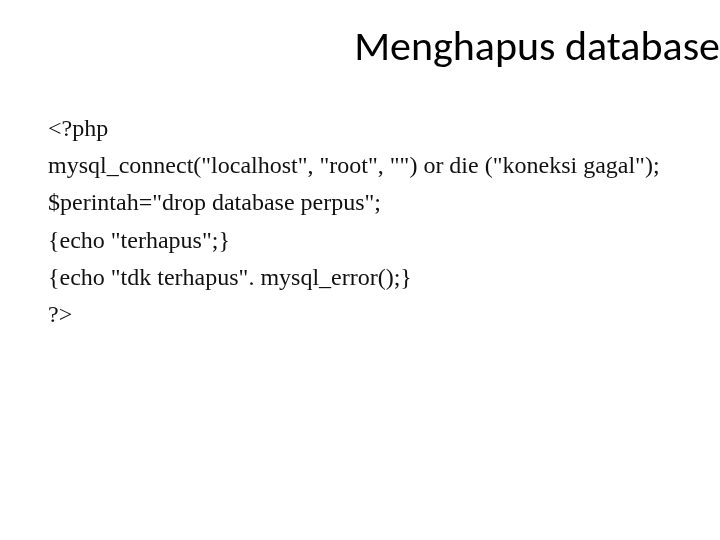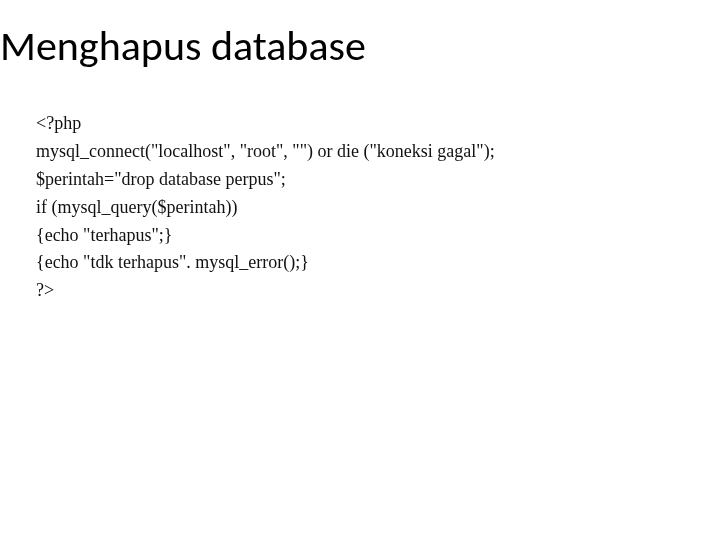--- a/index.html
+++ b/index.html
@@ -16,47 +16,46 @@
     width: 720px;
     height: 540px;
     position: relative;
     box-sizing: border-box;
   }
   .title {
     position: absolute;
     top: 20px;
     left: 0;
     width: 720px;
-    text-align: left;
+    text-align: right;
     font-size: 42px;
     font-weight: 400;
     font-family: Calibri, "Segoe UI", Arial, sans-serif;
   }
   .body {
     position: absolute;
     top: 110px;
-    left: 36px;
+    left: 48px;
     width: 648px;
     font-family: Constantia, "Palatino Linotype", "Book Antiqua", Georgia, serif;
-    font-size: 18px;
+    font-size: 24px;
     line-height: 1.55;
     color: #111111;
   }
   .body .line {
     display: block;
     white-space: pre-wrap;
   }
 </style>
 </head>
 <body>
 
 <div class="slide">
   <div class="title">Menghapus database</div>
   <div class="body">
     <span class="line">&lt;?php</span>
     <span class="line">mysql_connect("localhost", "root", "") or die ("koneksi gagal");</span>
     <span class="line">$perintah="drop database perpus";</span>
-    <span class="line">if (mysql_query($perintah))</span>
     <span class="line">{echo "terhapus";}</span>
     <span class="line">{echo "tdk terhapus". mysql_error();}</span>
     <span class="line">?&gt;</span>
   </div>
 </div>
 
 </body></html>

